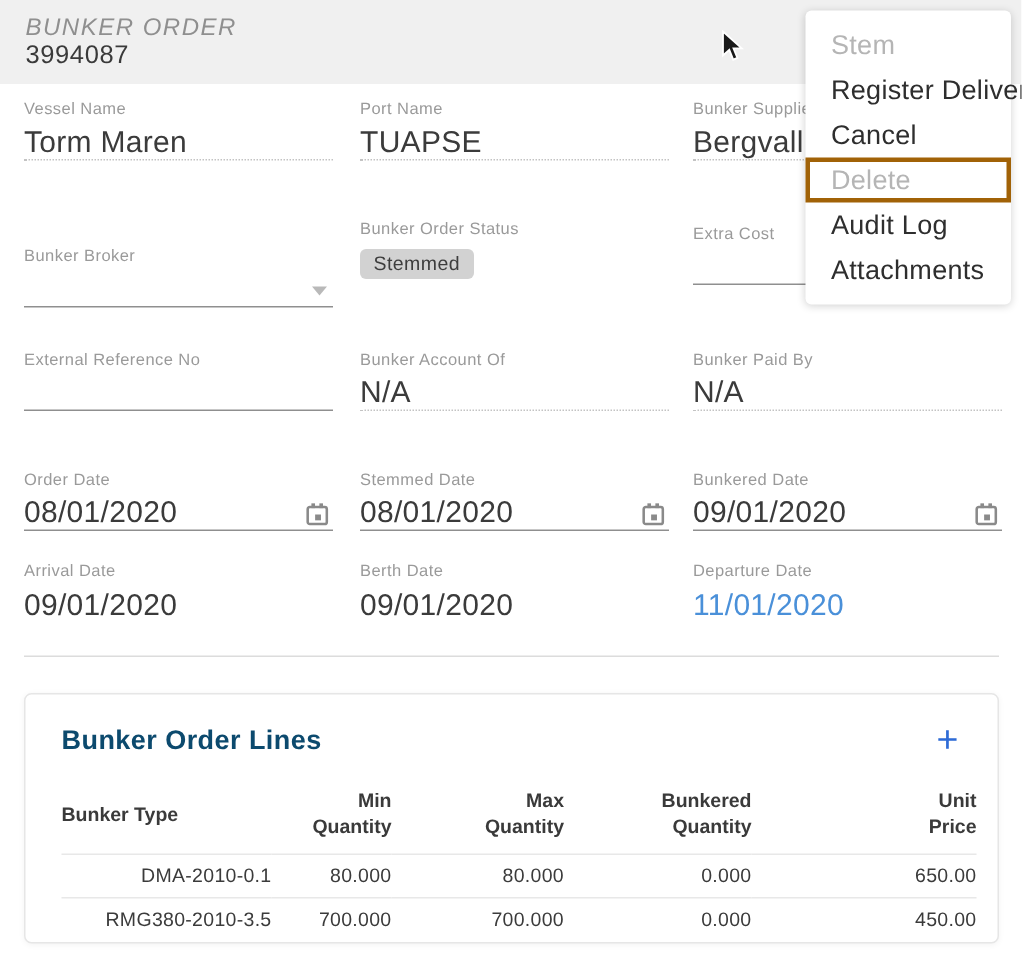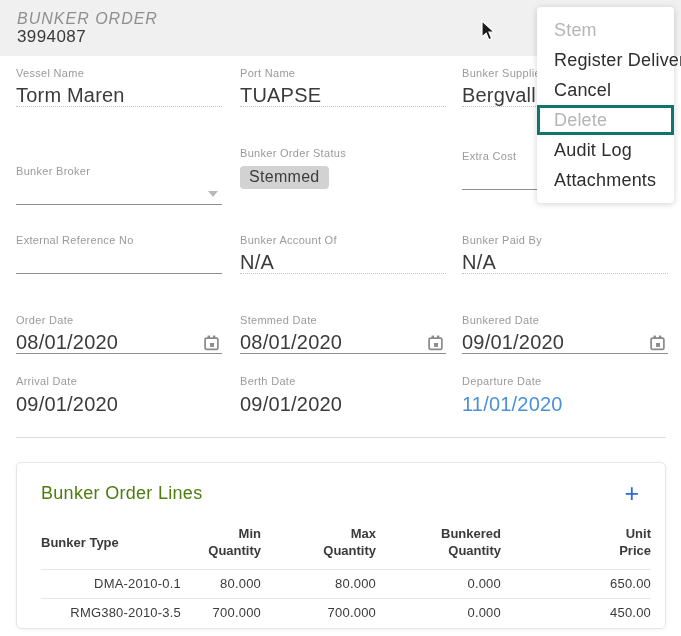--- a/index.html
+++ b/index.html
@@ -30,41 +30,41 @@
     min-height:22px; letter-spacing:.2px;
     display:flex; align-items:center; justify-content:space-between;
   }
   .u-dotted { border-bottom:1px dotted #c3c3c3; }
   .u-solid  { border-bottom:1px solid #8f8f8f; }
   .u-none   { border-bottom:none; }
   .blue { color:#4a90d9; }
   .badge {
     display:inline-block; margin-top:6px; padding:2px 9px 3px;
     background:#d2d2d2; border-radius:4px;
-    font-size:16px; color:#3d3d3d; letter-spacing:.3px;
+    font-size:13px; color:#3d3d3d; letter-spacing:.3px;
   }
   .caret {
     width:0; height:0; margin-right:4px;
     border-left:5px solid transparent; border-right:5px solid transparent;
     border-top:6px solid #b9b9b9;
   }
   .cal-icon { flex:0 0 auto; margin-right:2px; }
   
   .divider { position:absolute; left:16px; top:437px; width:650px; height:1px; background:#dcdcdc; }
   
   .card {
     position:absolute; left:16px; top:462px; width:650px;
     background:#fff; border:1px solid #e6e6e6; border-radius:5px;
     box-shadow:0 1px 4px rgba(0,0,0,.05);
     padding-bottom:1px;
   }
   .card-head { position:relative; height:52px; }
   .card-title {
     position:absolute; left:24px; top:20px;
-    font-size:18px; color:#4d7c0f; letter-spacing:.3px;
+    font-size:18px; color:#0c4a6e; letter-spacing:.3px;font-weight:bold;
   }
   .add-btn {
     position:absolute; right:26px; top:17px;
     font-size:25px; font-weight:400; color:#2e6bd6; line-height:26px;
     cursor:pointer; background:none; border:none;
     font-family:"Liberation Sans", sans-serif;
   }
   table.lines {
     margin:2px 16px 0 24px; width:610px;
     border-collapse:collapse; table-layout:fixed;
@@ -88,21 +88,21 @@
     box-shadow:0 1px 6px rgba(0,0,0,.18);
     padding:8px 0; z-index:10;
   }
   .menu-item {
     height:30px; line-height:30px; padding-left:17px;
     font-size:18px; color:#2e2e2e; letter-spacing:.2px;
     white-space:nowrap; cursor:pointer;
   }
   .menu-item.disabled { color:#b5b5b5; cursor:default; }
   .menu-item.highlighted {
-    border:3px solid #0f766e; padding-left:14px; line-height:24px;
+    border:3px solid #a16207; padding-left:14px; line-height:24px;
   }
   
   .cursor { position:absolute; left:480px; top:20px; z-index:20; }
 </style>
 </head>
 <body>
 
 <div class="header">
   <div class="header-label">BUNKER ORDER</div>
   <div class="header-number">3994087</div>

